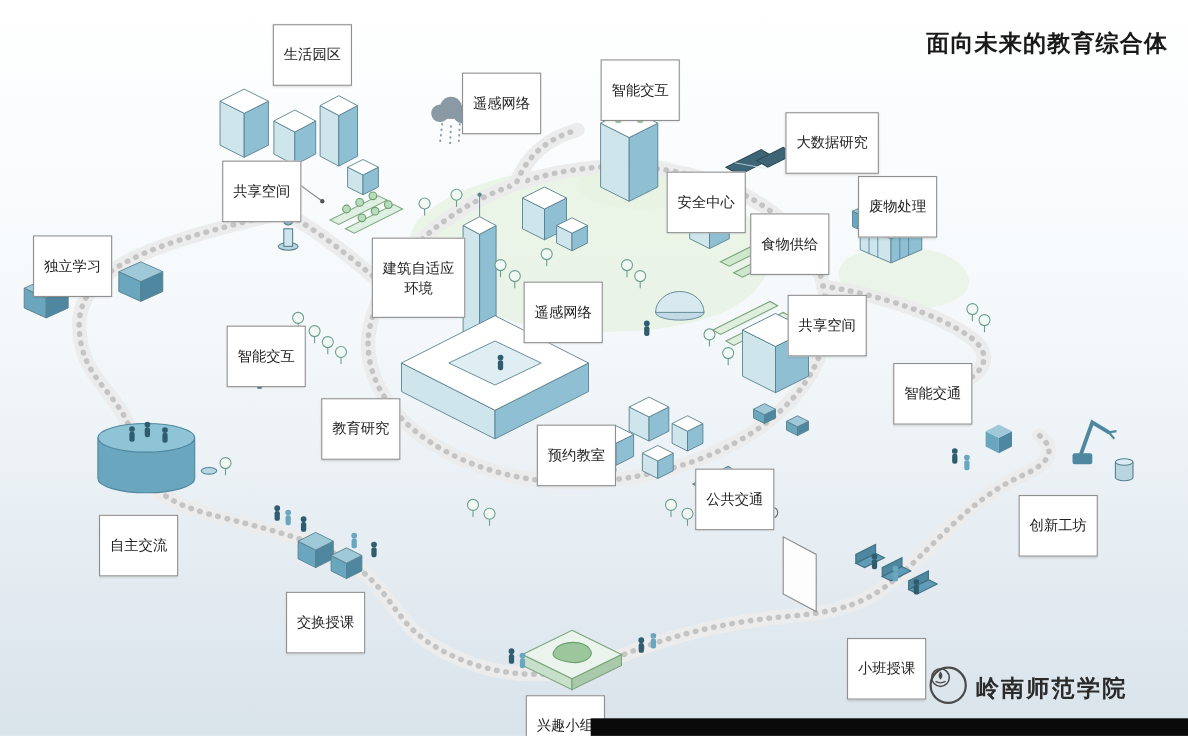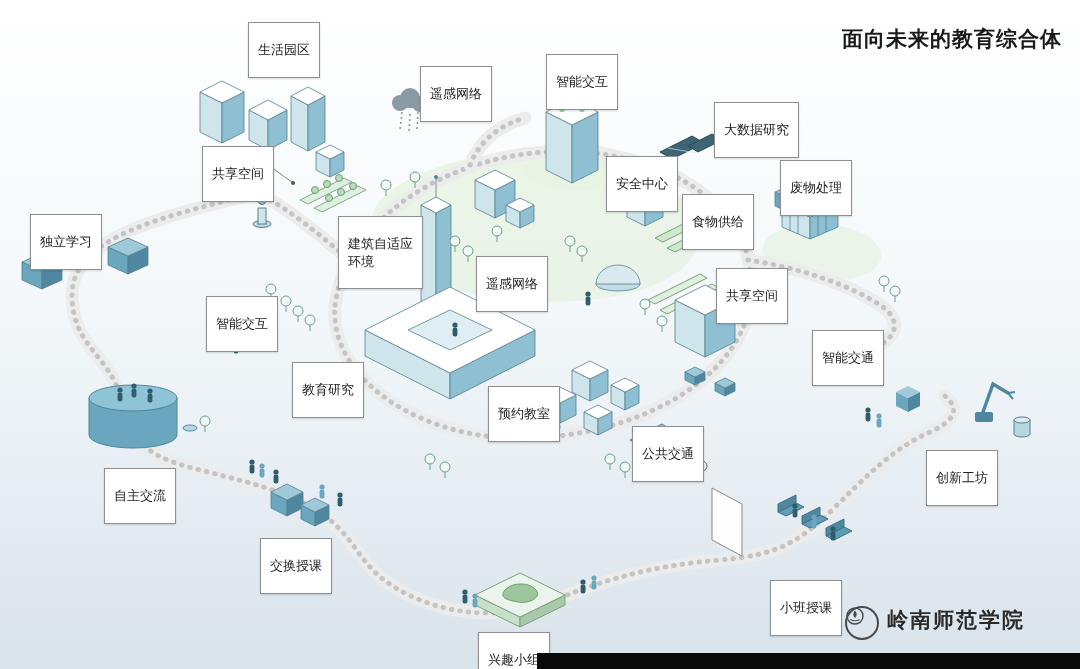--- a/index.html
+++ b/index.html
@@ -3,30 +3,30 @@
 <meta charset="utf-8">
 <style>
   html,body{margin:0;padding:0;background:#fff;font-family:"Liberation Sans","DejaVu Sans",sans-serif;}
   #stage{position:relative;width:1080px;height:669px;overflow:hidden;
          background:linear-gradient(180deg,#ffffff 0%,#f4f8fa 45%,#e3ebf1 80%,#d9e3ea 100%);}
   svg{position:absolute;left:0;top:0;}
   
   .tag{position:absolute;background:#ffffff;border:1px solid #8f8f8f;padding:18px 9px;
        font-size:13px;line-height:1.35;color:#222;white-space:nowrap;
        box-shadow:0 1px 2px rgba(0,0,0,.15);z-index:5;}
-  .tag.two span{display:block;}
+  .tag.two span{display:block;text-align:center;}
   
   .title{position:absolute;top:10px;right:18px;font-size:21px;font-weight:bold;
          color:#1a1a1a;letter-spacing:1px;z-index:6;margin-top:15px;}
   .subtitle{position:absolute;top:42px;left:777px;width:290px;font-size:14px;font-weight:bold;
             line-height:22px;z-index:6;}
   .subtitle .dark{color:#3a3a3a;}
   .subtitle .red{color:#e5332a;}
   
-  .brand{position:absolute;left:845px;top:606px;display:flex;align-items:flex-start;gap:8px;z-index:6;}
+  .brand{position:absolute;left:845px;top:606px;display:flex;align-items:flex-end;gap:8px;z-index:6;}
   .brand .logo{width:30px;height:30px;border:2px solid #4a4a4a;border-radius:50%;
                display:flex;align-items:center;justify-content:center;}
   .brand .name{font-size:21px;font-weight:bold;color:#2a2a2a;letter-spacing:2px;}
   .footer-bar{position:absolute;left:537px;top:653px;width:543px;height:16px;background:#0a0a0a;z-index:6;}
   
   .bld{stroke:#56808e;stroke-width:.8;stroke-linejoin:round;}
   .ft{fill:#ffffff;} .fl{fill:#cfe5ec;} .fr{fill:#8fbfd2;}
   .tt{fill:#9fc9d9;} .tl{fill:#6aa6bd;} .tr{fill:#4f87a0;}
   .grn{fill:#e7f2e3;stroke:none;}
   .road{fill:none;stroke:#ececec;stroke-width:13;stroke-linecap:round;}
@@ -362,21 +362,21 @@
     <span>建筑自适应</span>
     <span>环境</span>
   </div>
   <div class="tag" style="left:476px;top:256px">遥感网络</div>
   <div class="tag" style="left:206px;top:296px">智能交互</div>
   <div class="tag" style="left:716px;top:268px">共享空间</div>
   <div class="tag" style="left:812px;top:330px">智能交通</div>
   <div class="tag" style="left:292px;top:362px">教育研究</div>
   <div class="tag" style="left:488px;top:386px">预约教室</div>
   <div class="tag" style="left:632px;top:426px">公共交通</div>
-  <div class="tag" style="left:104px;top:468px">自主交流</div>
+  <div class="tag" style="left:90px;top:468px">自主交流</div>
   <div class="tag" style="left:260px;top:538px">交换授课</div>
   <div class="tag" style="left:478px;top:632px">兴趣小组</div>
   <div class="tag" style="left:770px;top:580px">小班授课</div>
   <div class="tag" style="left:926px;top:450px">创新工坊</div>
 
   <div class="brand">
     <span class="logo">
       <svg width="20" height="20" viewBox="0 0 20 20">
         <circle cx="10" cy="10" r="8" fill="none" stroke="#4a4a4a" stroke-width="1.4"></circle>
         <path d="M 10 4.5 C 12 7 12.5 9 10 12 C 7.5 9 8 7 10 4.5 Z" fill="#4a4a4a"></path>

